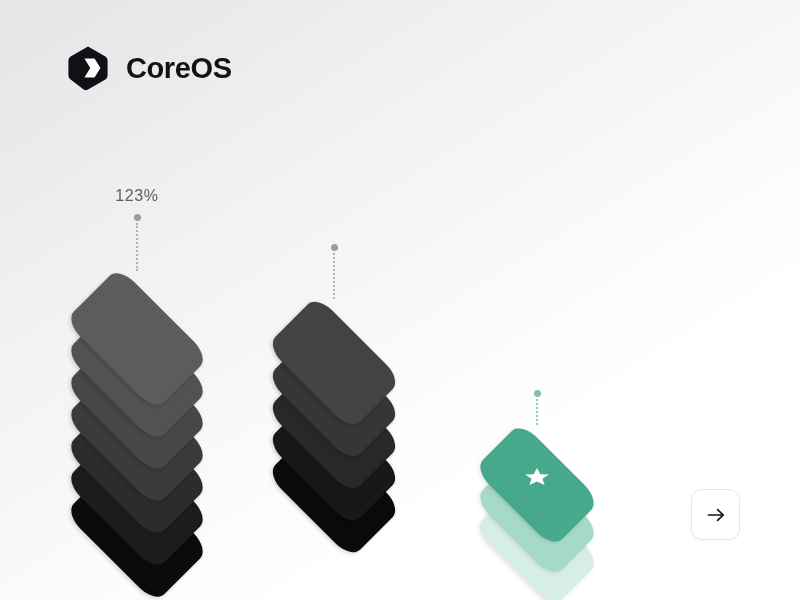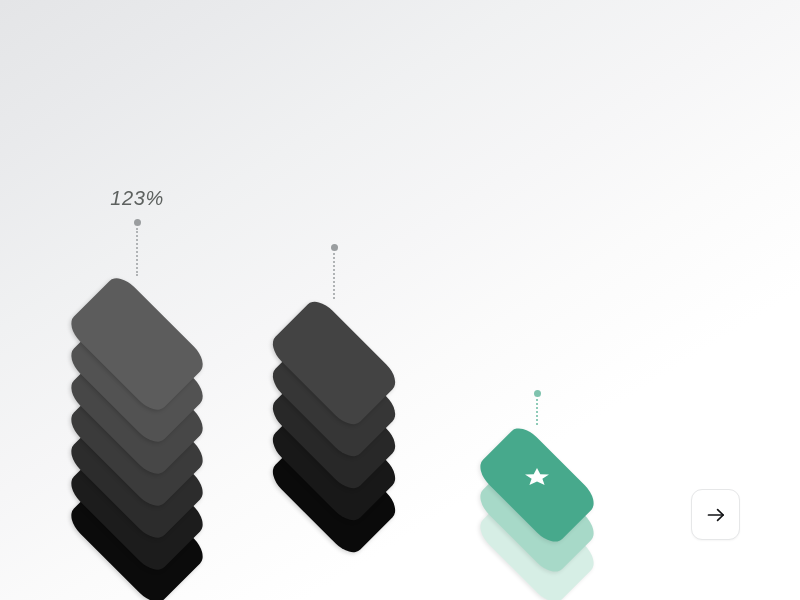--- a/index.html
+++ b/index.html
@@ -62,25 +62,24 @@
     line-height: 1.24;
     user-select: none;
   }
   .label-title {
     font-size: 20px;
     font-weight: 400;
     letter-spacing: 0.2px;
     color: #5d615f;
   }
   .label-value {
-    font-size: 20px;
+    font-size: 16px;
     font-weight: 400;
     letter-spacing: 0.6px;
     color: #5d615f;
-    font-style: italic;
   }
 
   
   .connector {
     position: relative;
     margin: 8px auto 0;
     width: 14px;
   }
   .connector .dot {
     width: 7px; height: 7px;
@@ -141,20 +140,29 @@
     justify-content: center;
     cursor: pointer;
   }
   #next-button svg { display:block; }
 </style>
 </head>
 <body>
 
 <div id="stage">
 
+  <div id="brand">
+    <span class="mark">
+      <svg class="mark" viewBox="0 0 48 48" xmlns="http://www.w3.org/2000/svg">
+        <path d="M24 2.4 L41.4 12.6 A4.5 4.5 0 0 1 43.6 16.5 L43.6 31.5 A4.5 4.5 0 0 1 41.4 35.4 L24 45.6 A4.5 4.5 0 0 1 19.6 45.6 L6.6 35.4 A4.5 4.5 0 0 1 4.4 31.5 L4.4 16.5 A4.5 4.5 0 0 1 6.6 12.6 Z" fill="#101114"></path>
+        <path d="M20.5 14.5 L30.5 14.5 L36.5 24 L30.5 33.5 L20.5 33.5 L26.2 24 Z" fill="#ffffff"></path>
+      </svg>
+    </span>
+    <span class="wordmark">CoreOS</span>
+  </div>
 
   <div id="stacks-root">
       <div class="stack-group" style="left: 137px; top: 186px;">
         <div class="label-block">
           <div class="label-value">123%</div>
         </div>
         <div class="connector">
           <div class="dot"></div>
           <div class="line" style="height: 48px;"></div>
         </div>

